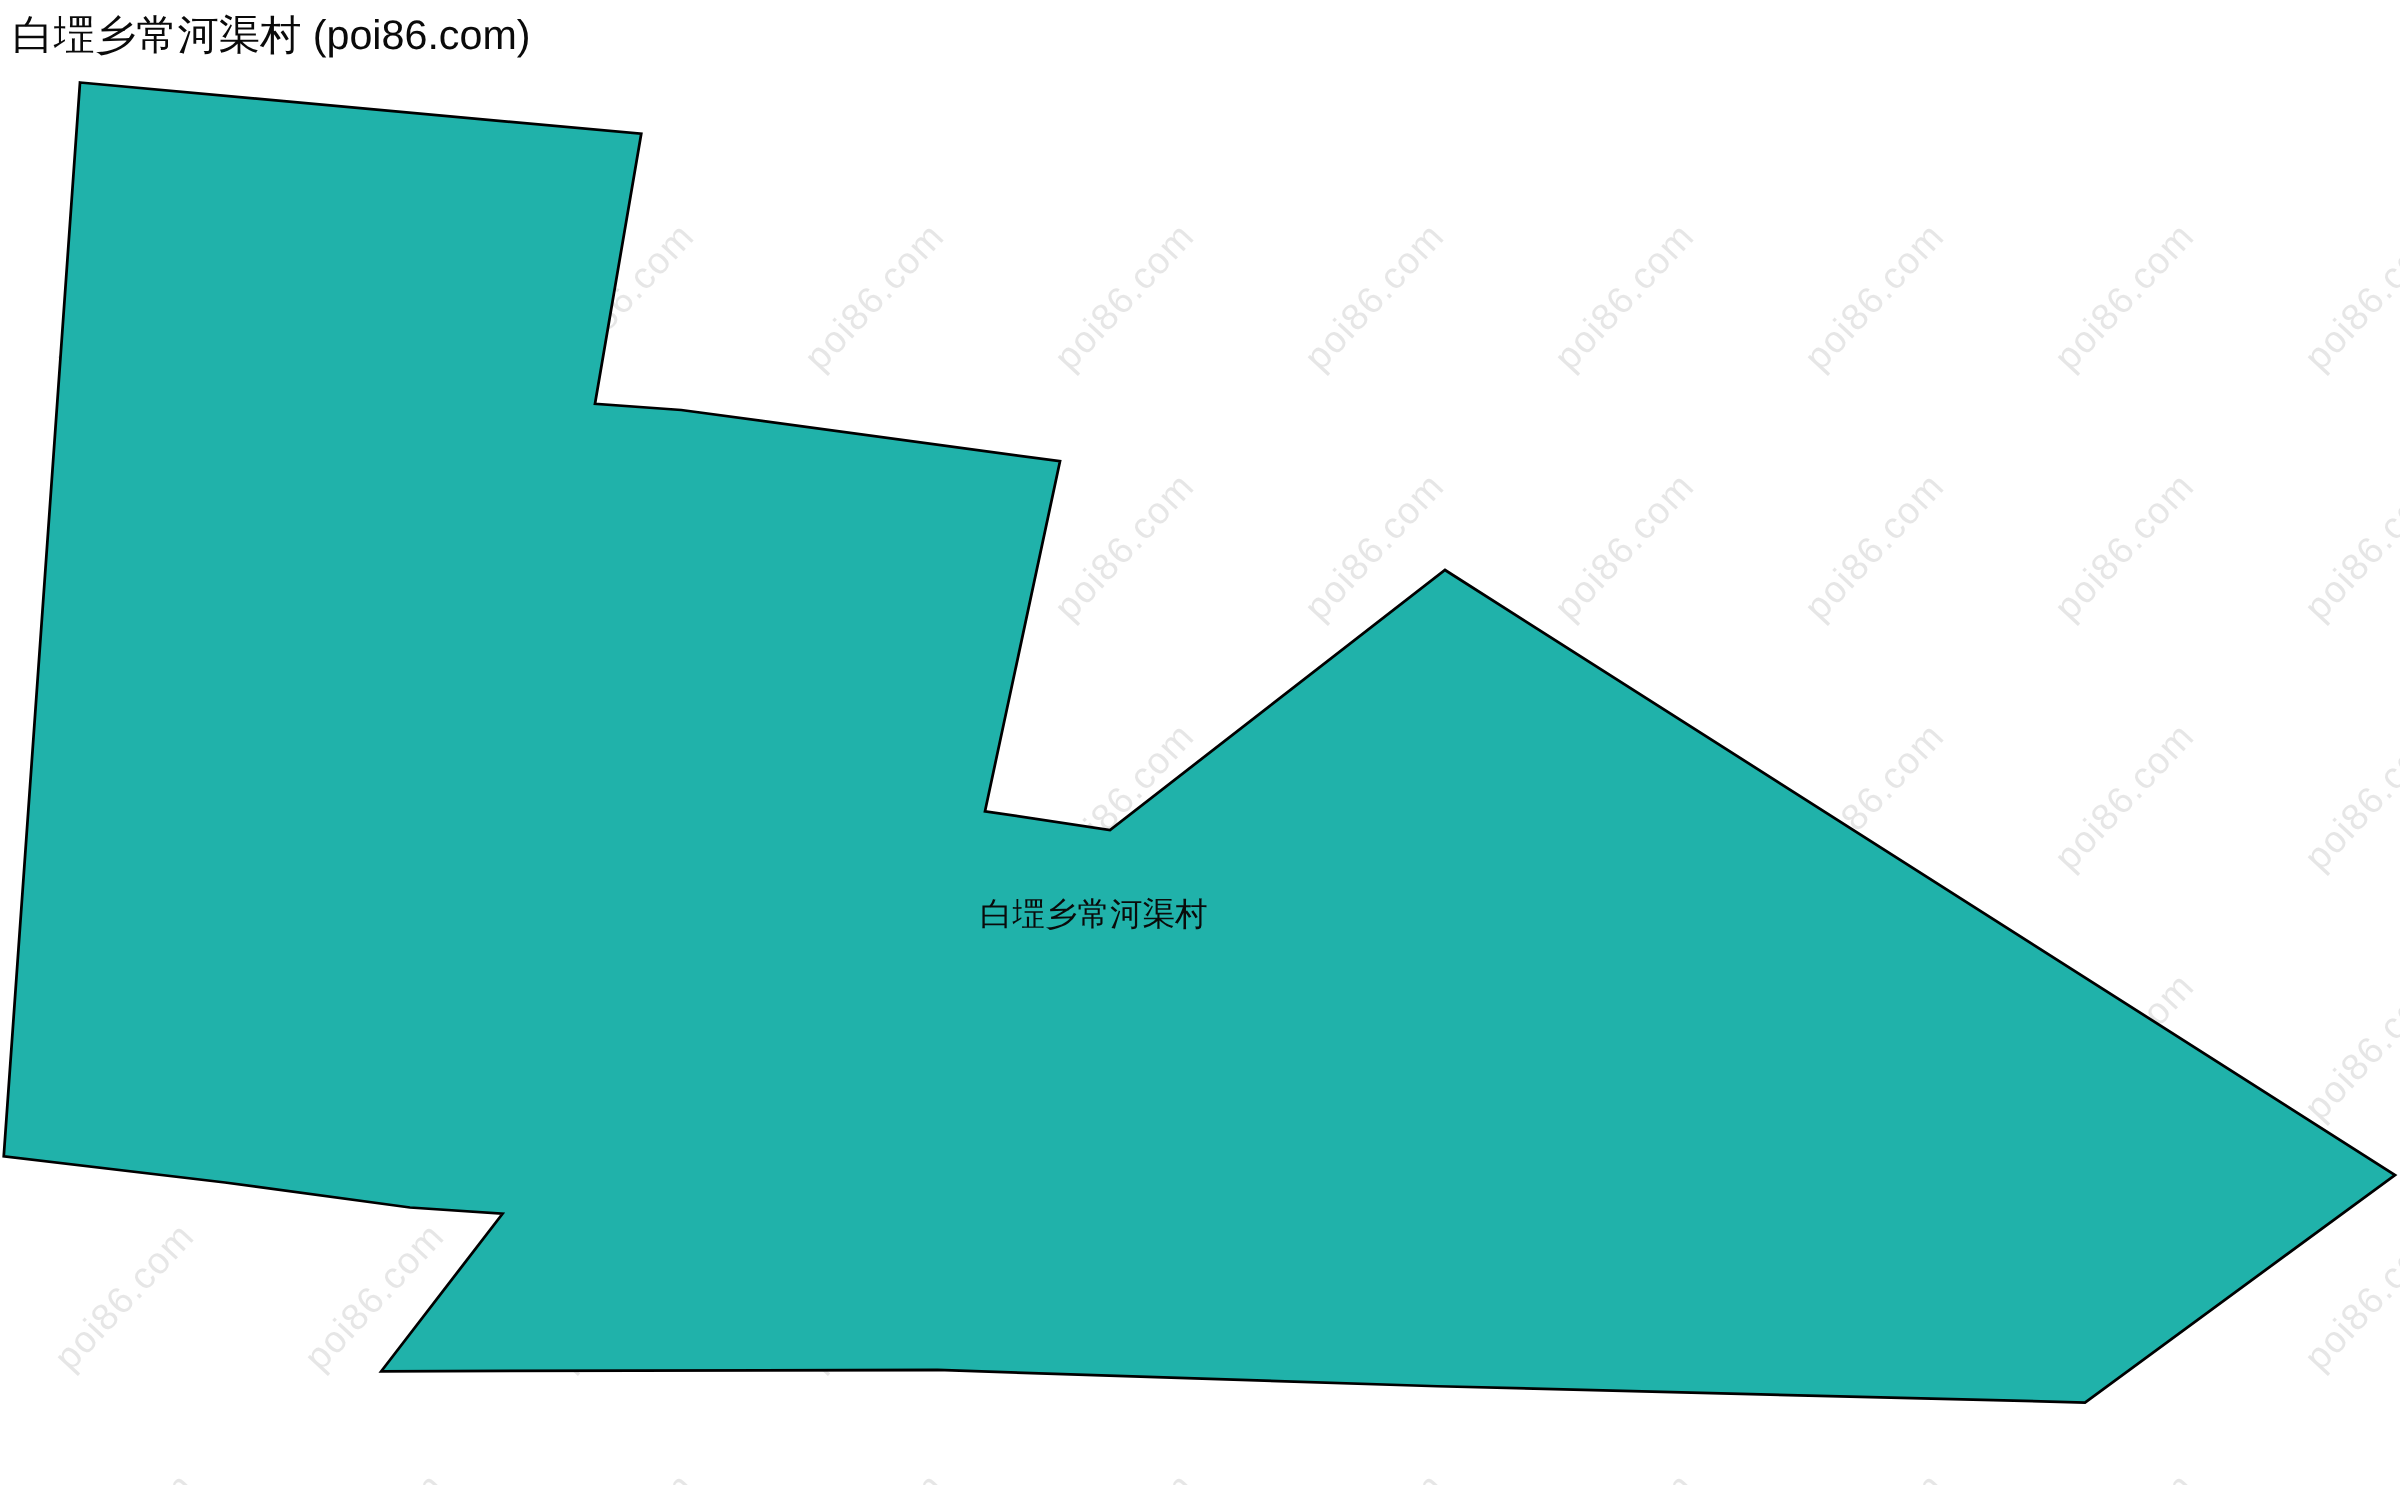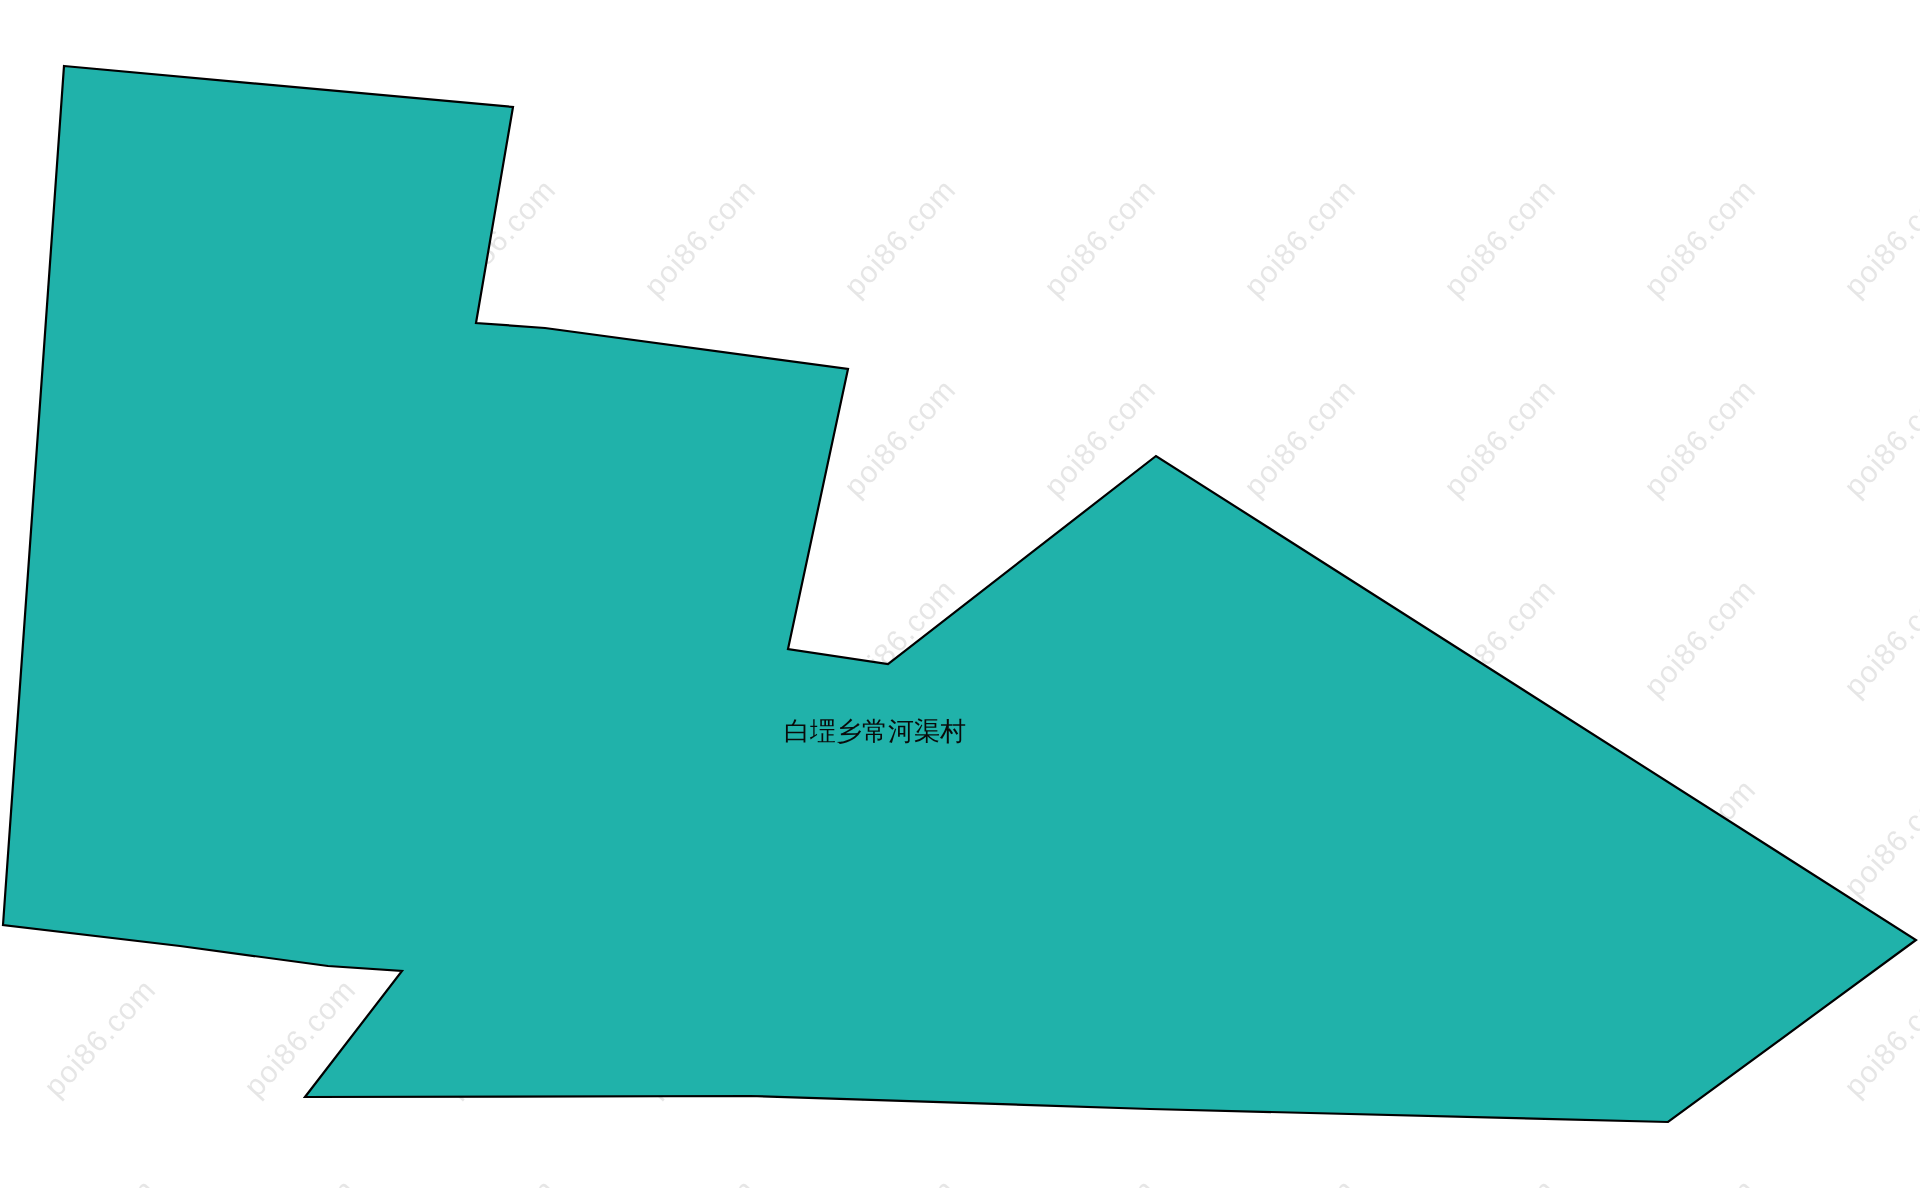--- a/index.html
+++ b/index.html
@@ -117,14 +117,15 @@
       <span class="wm" style="left: 1500px; top: 1238px; color: rgba(200, 200, 200, 0.45);">poi86.com</span>
       <span class="wm" style="left: 1700px; top: 1238px; color: rgba(200, 200, 200, 0.45);">poi86.com</span>
       <span class="wm" style="left: 1900px; top: 1238px; color: rgba(200, 200, 200, 0.45);">poi86.com</span>
     </div>
 
   <svg id="map-svg" width="1920" height="1188" viewBox="0 0 1920 1188">
     <polygon stroke-width="2.2" stroke-linejoin="miter" points="64,66 513,107 476,323 545,328 848,369 788,649 888,664 1156,456 1916,940 1668,1122 1150,1109 750,1096 305,1097 402,971 328,966 180,946 3,925" fill="#20B2AA" stroke="#000000"></polygon>
     <text class="village-label" text-anchor="middle" x="875" y="740">白堽乡常河渠村</text>
   </svg>
 
+  <div id="page-title">白堽乡常河渠村 (poi86.com)</div>
 
 </div>
 
 </body></html>

